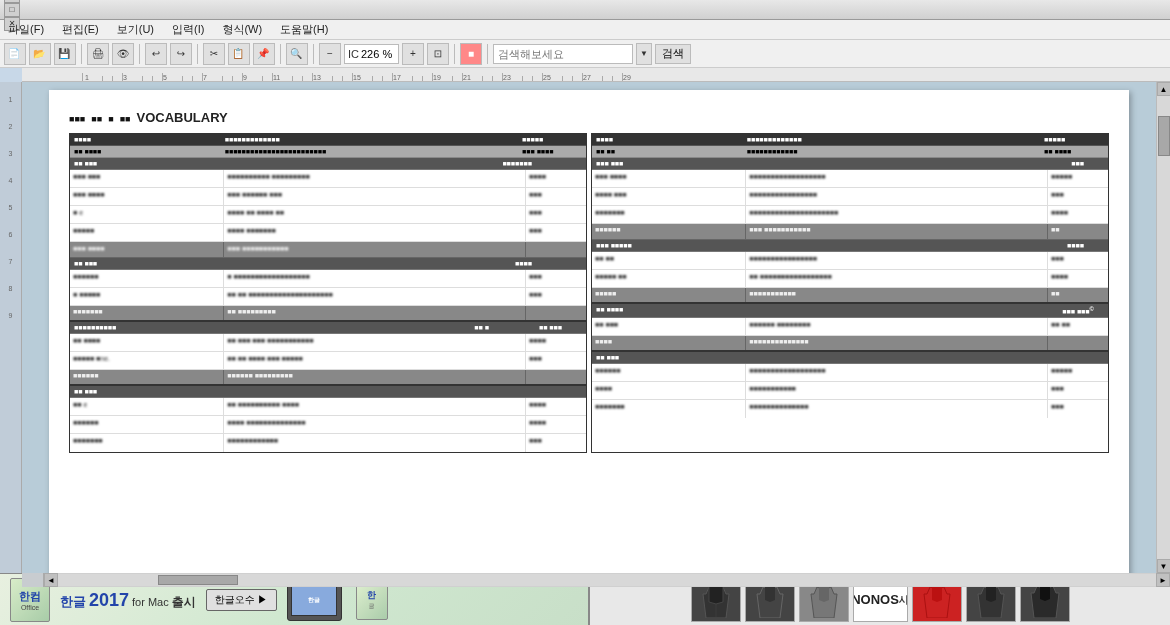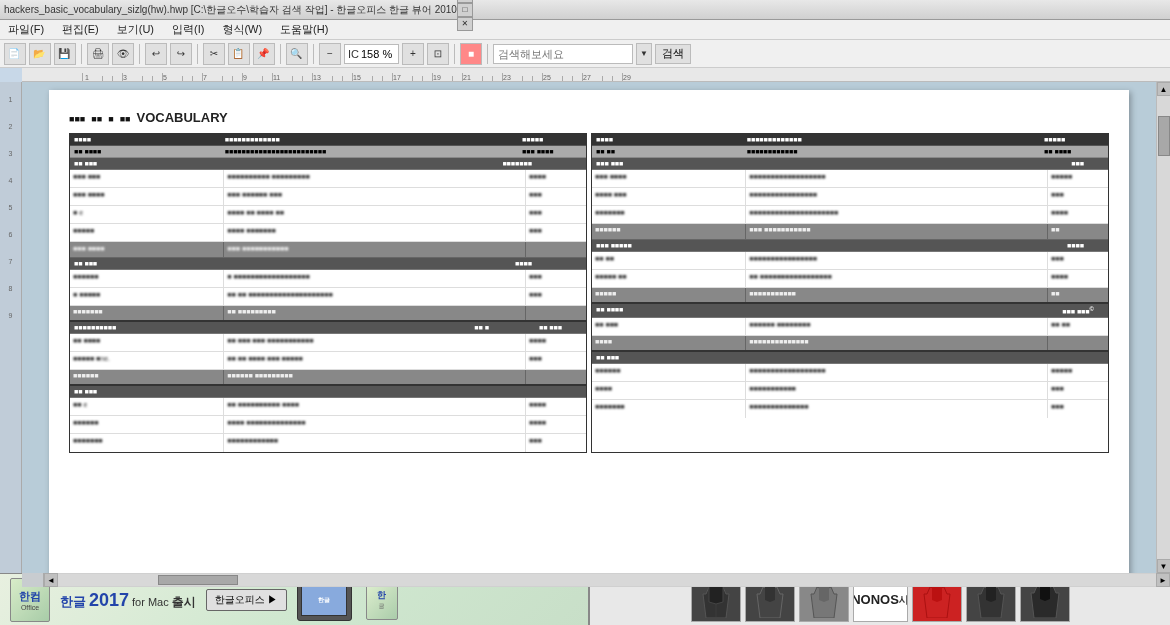--- a/index.html
+++ b/index.html
@@ -249,21 +249,20 @@
       align-items: center;
     }
     .hscroll-btn { width: 14px; height: 14px; background: #c0c0c0; border: 1px solid #aaa; display: flex; align-items: center; justify-content: center; font-size: 8px; }
     .hscroll-track { flex: 1; height: 12px; background: #d8d8d8; position: relative; }
     .hscroll-thumb { width: 80px; height: 10px; background: #a8a8a8; border: 1px solid #888; position: absolute; top: 1px; left: 100px; }
   </style>
 </head>
 <body>
 
 <div id="title-bar">
-  <span id="title-text">hackers_basic_vocabulary_sizlg(hw).hwp [C:\한글오수\학습자 검색 작업] - 한글오피스 한글 뷰어 2010</span>
   <div id="title-controls">
     <div class="title-btn">─</div>
     <div class="title-btn">□</div>
     <div class="title-btn">✕</div>
   </div>
 </div>
 
 <div id="menu-bar">
   <span class="menu-item">파일(F)</span>
   <span class="menu-item">편집(E)</span>
@@ -286,21 +285,21 @@
   <div class="toolbar-separator"></div>
   <div class="toolbar-btn">✂</div>
   <div class="toolbar-btn">📋</div>
   <div class="toolbar-btn">📌</div>
   <div class="toolbar-separator"></div>
   <div class="toolbar-btn">🔍</div>
   <div class="toolbar-separator"></div>
   <div class="toolbar-btn">−</div>
   <div class="zoom-box">
     <span style="color:#333; margin-right:2px;">IC</span>
-    <span>158 %</span>
+    <span>226 %</span>
   </div>
   <div class="toolbar-btn">+</div>
   <div class="toolbar-btn">⊡</div>
   <div class="toolbar-separator"></div>
   <div class="toolbar-btn" style="background:#f88; color:white;">■</div>
   <div class="toolbar-separator"></div>
   <input class="toolbar-search-input" type="text" placeholder="검색해보세요" style="">
   <div class="toolbar-btn" style="width:16px; font-size:8px;">▼</div>
   <button class="toolbar-search-btn">검색</button>
 </div>
@@ -641,21 +640,21 @@
       <span style="font-size:7px; color:#444;">Office</span>
     </div>
     <div style="display:flex; flex-direction:column; gap:2px;">
       <div style="display:flex; align-items:baseline; gap:3px;">
         <span style="font-size:13px; font-weight:bold; color:#2244aa; font-family:serif;">한글</span>
         <span style="font-size:18px; font-weight:bold; color:#2244aa;">2017</span>
         <span style="font-size:11px; color:#333;">for Mac</span>
         <span style="font-size:12px; color:#333; font-weight:bold;">출시</span>
       </div>
     </div>
-    <button class="ad-btn">한글오피스 ▶</button>
+    <button class="ad-btn">한글오수 ▶</button>
 
     <div style="width:55px; height:42px; background:#555; border-radius:3px; display:flex; align-items:center; justify-content:center; border:1px solid #333;">
       <div style="width:46px; height:32px; background:#88aadd; border:1px solid #333; display:flex; align-items:center; justify-content:center;">
         <span style="font-size:6px; color:white; font-weight:bold;">한글</span>
       </div>
     </div>
 
     <div style="width:32px; height:40px; background:linear-gradient(135deg,#e0f0d0,#aaccaa); border:1px solid #888; border-radius:2px; display:flex; flex-direction:column; align-items:center; justify-content:center; margin-left:4px;">
       <span style="font-size:9px; font-weight:bold; color:#2244aa;">한</span>
       <span style="font-size:6px; color:#666;">글</span>

